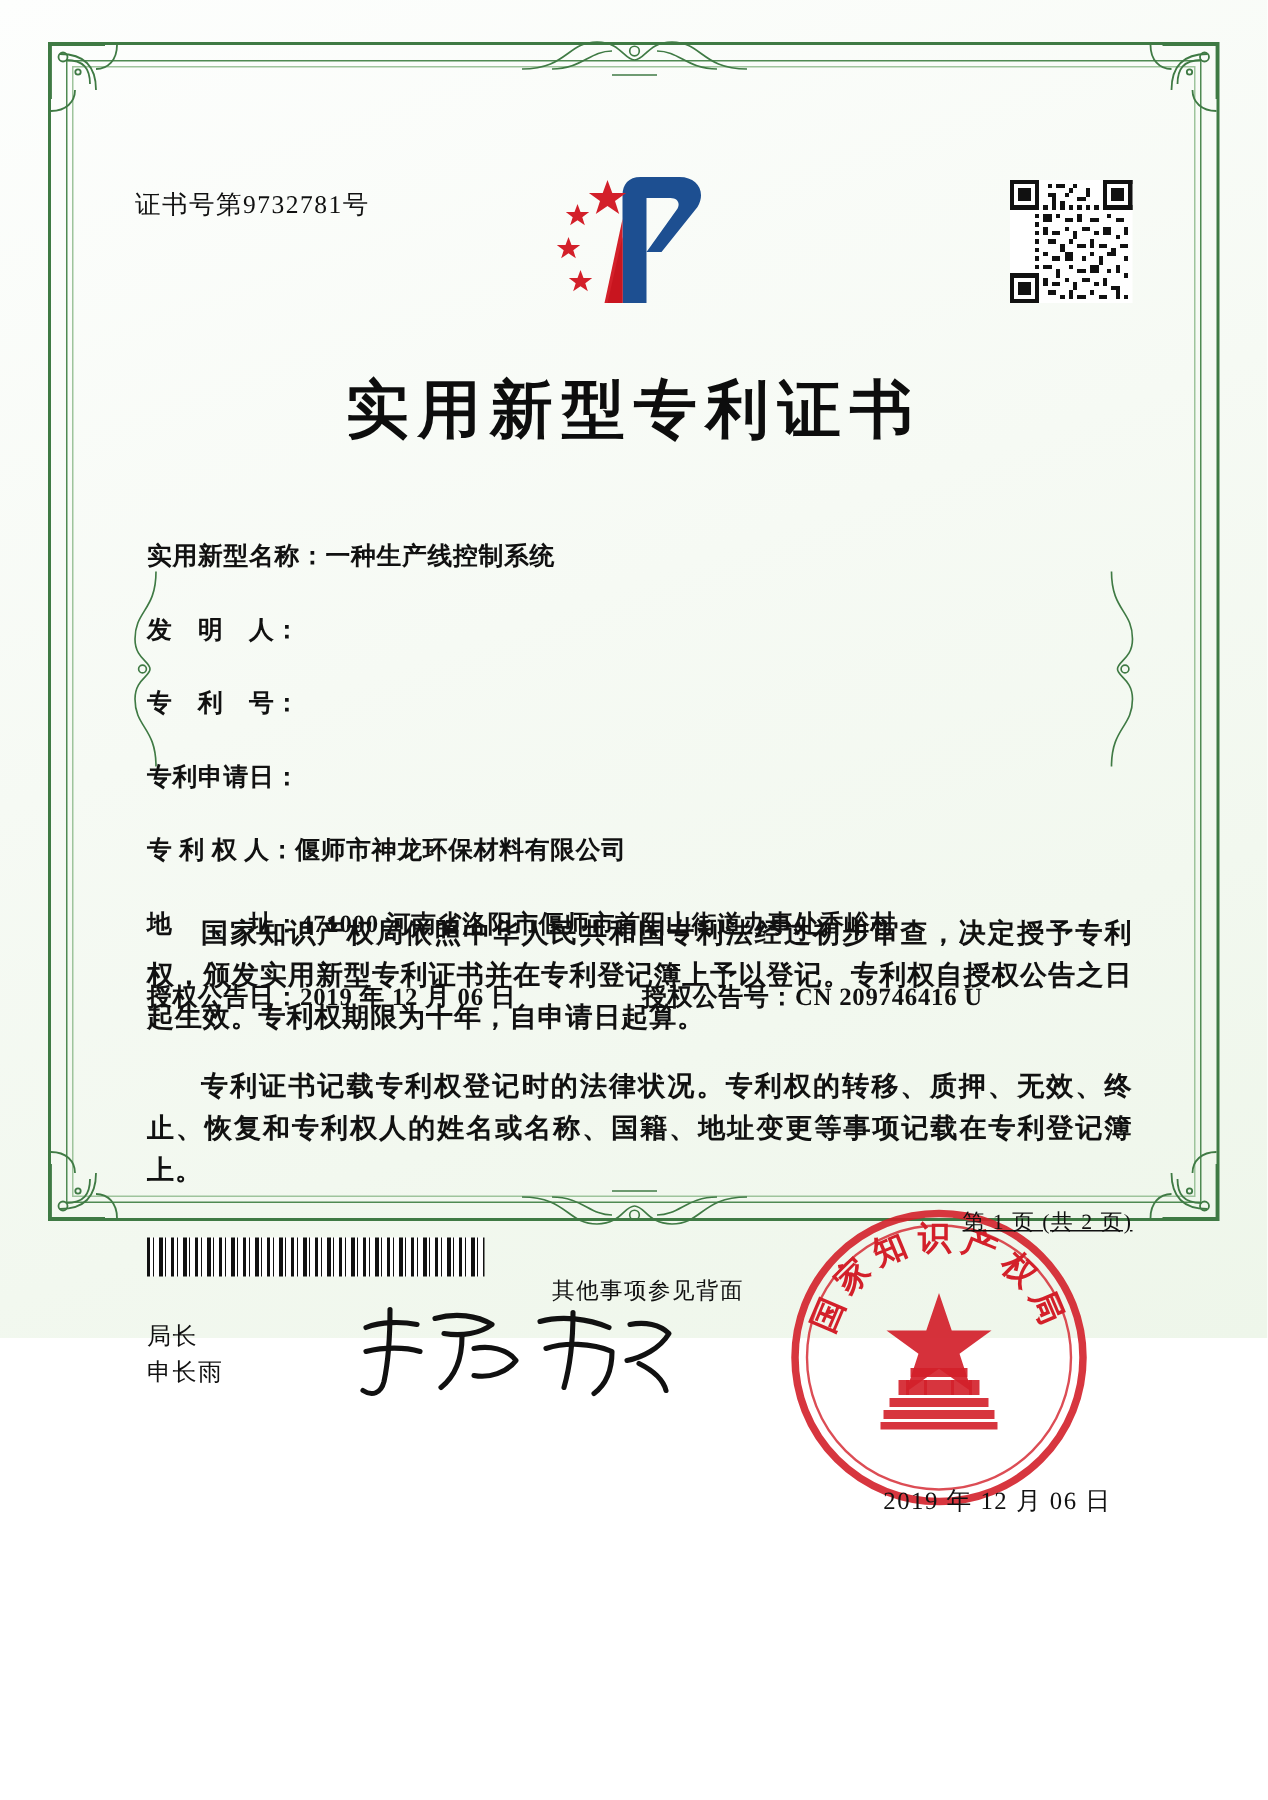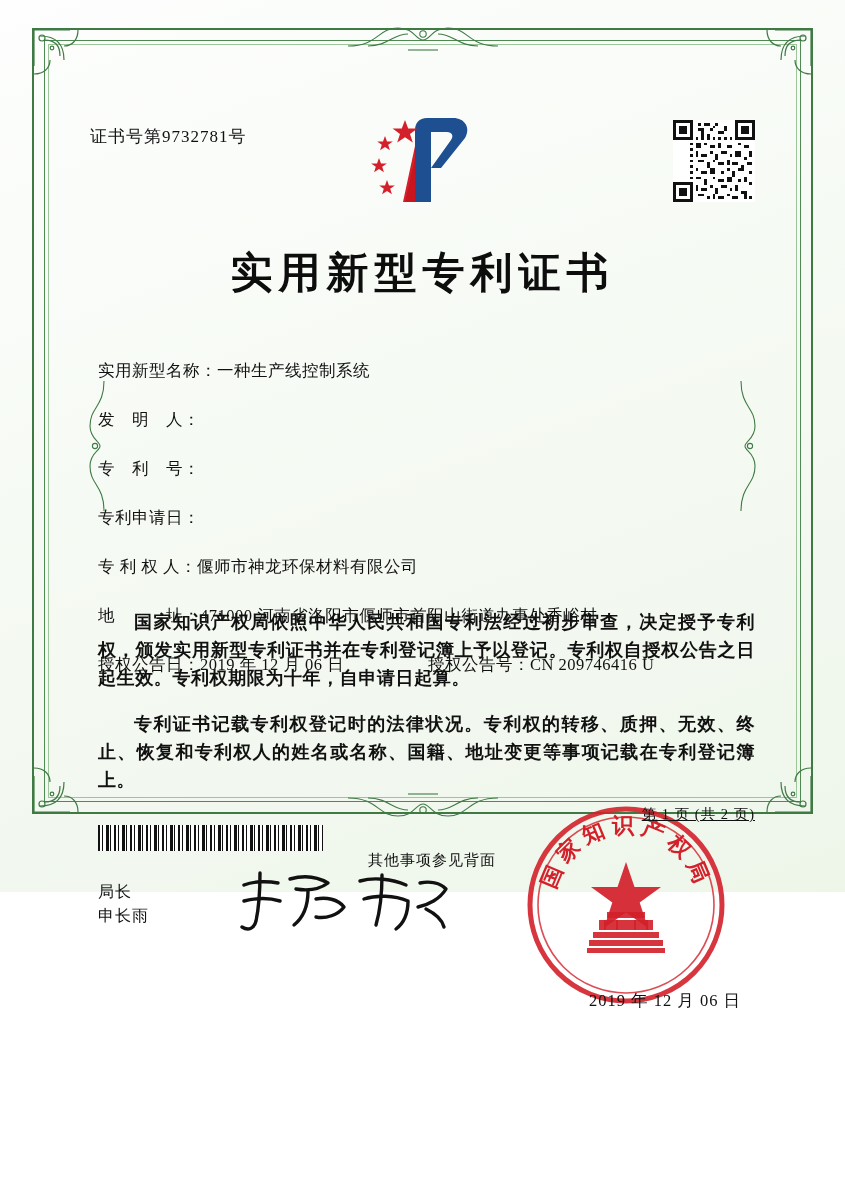--- a/index.html
+++ b/index.html
@@ -129,20 +129,21 @@
     left: 8px;
     right: 0;
     top: 250px;
   }
   .field-row {
     display: flex;
     align-items: baseline;
     margin-bottom: 27px;
     font-size: 16.5px;
     color: #111;
+    font-weight: bold;
   }
   .field-label {
     flex: 0 0 auto;
     white-space: pre;
     letter-spacing: 0.5px;
   }
   .field-value {
     flex: 1 1 auto;
     letter-spacing: 0.5px;
   }

